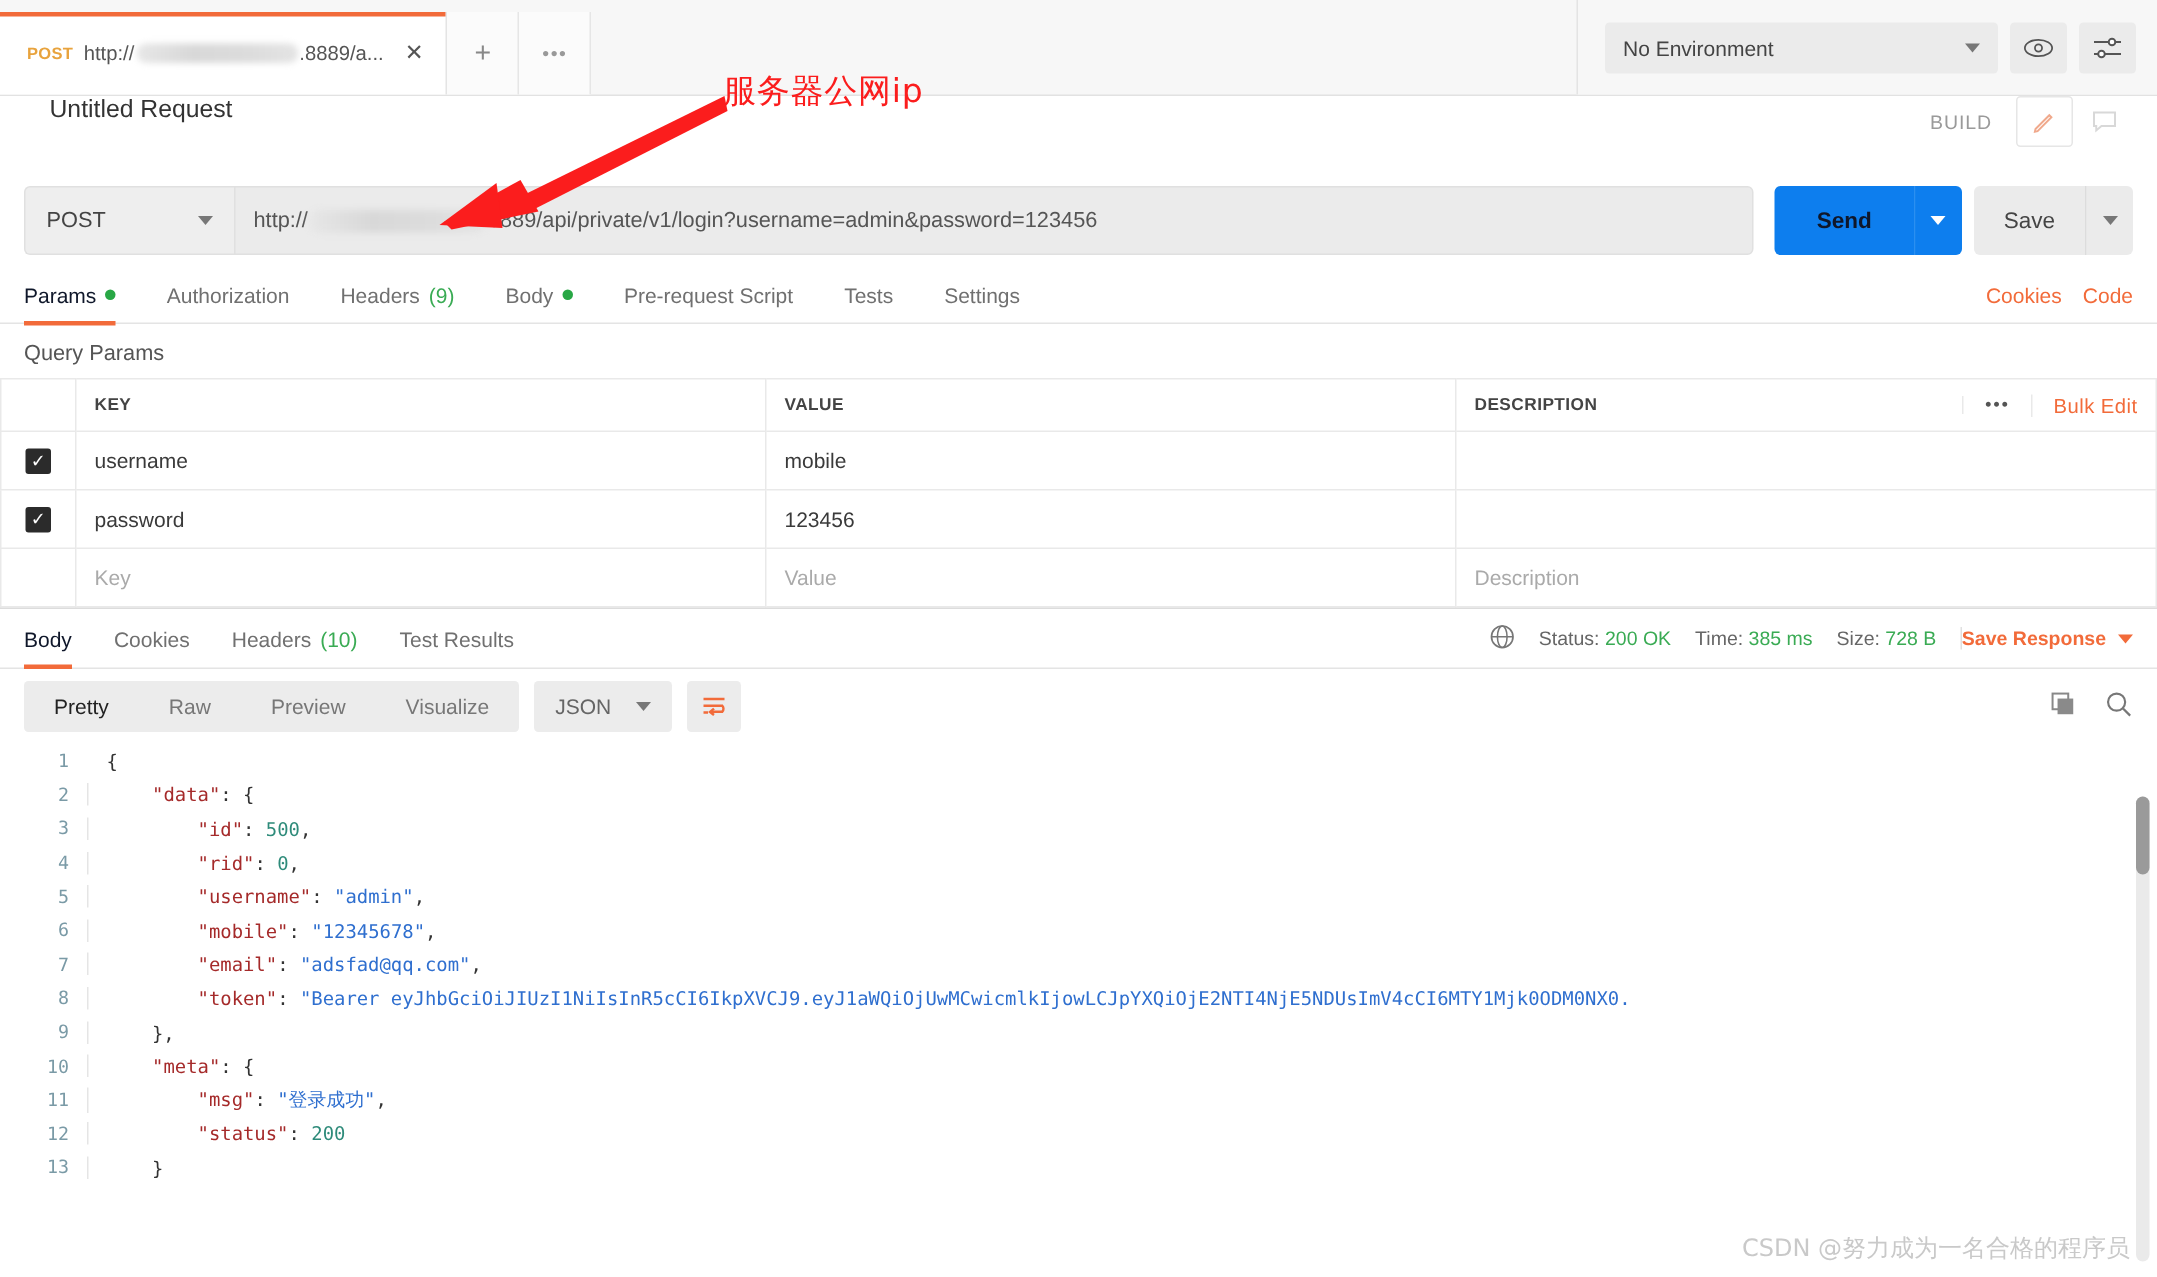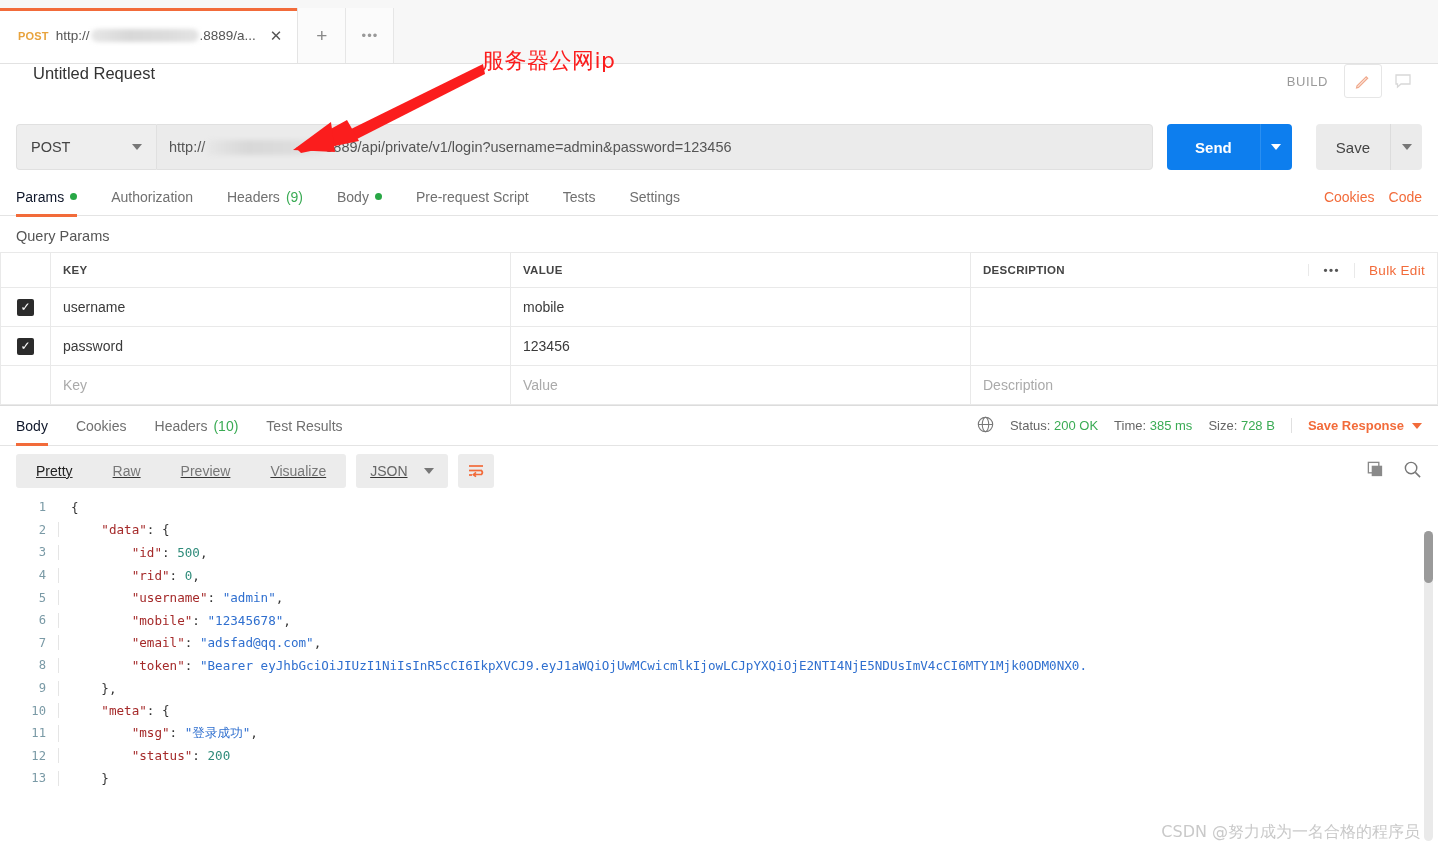--- a/index.html
+++ b/index.html
@@ -120,30 +120,30 @@
     border: 1px solid #e0e0e0;
     border-radius: 0 4px 4px 0;
     display: flex; align-items: center;
     padding: 0 12px;
     font-size: 14.5px; color: #555;
     overflow: hidden; white-space: nowrap;
   }
   .url-box .blur-ip { width: 118px; height: 15px; }
   .send-wrap { display:flex; margin-left: 14px; height:46px; }
   .send-btn {
-    background: #0d7eee; color: #ffffff; font-weight: bold; font-size: 15px;
+    background: #0d7eee; color: #0f172a; font-weight: bold; font-size: 15px;
     padding: 0 28px; display:flex;align-items:center;
     border-radius: 4px 0 0 4px;
   }
   .send-caret {
     background:#0d7eee; border-left:1px solid #2b8ff0; width:32px;
     display:flex;align-items:center;justify-content:center; border-radius:0 4px 4px 0;
   }
   .send-caret .caret { border-top-color:#fff; }
-  .save-wrap { display:flex; margin-left: 24px; height:46px; }
+  .save-wrap { display:flex; margin-left: 8px; height:46px; }
   .save-btn {
     background:#ebebeb; color:#444; font-size:15px; padding:0 20px;
     display:flex;align-items:center;border-radius:4px 0 0 4px;
   }
   .save-caret {
     background:#ebebeb; border-left:1px solid #dcdcdc; width:32px;
     display:flex;align-items:center;justify-content:center;border-radius:0 4px 4px 0;
   }
 
   
@@ -193,24 +193,24 @@
 
   
   .resp-divider { height: 1px; background:#dcdcdc; }
   .resp-bar {
     display:flex; align-items:center; height: 40px; padding: 0 16px;
     border-bottom: 1px solid #e4e4e4; font-size: 14px;
   }
   .resp-bar .rtab { margin-right: 28px; }
   .resp-meta { margin-left:auto; display:flex; align-items:center; gap:16px; font-size:13px; color:#666; }
   .resp-meta .val { color:#3aab54; }
-  .save-response { color:#f26b3a; font-weight:bold; display:flex;align-items:center;gap:8px; padding-left:16px; border-left:1px solid #e0e0e0; }
+  .save-response { color:#f26b3a; font-weight:bold; display:flex;align-items:center;gap:8px; border-left:1px solid #e0e0e0; }
   .save-response .caret { border-top-color:#f26b3a; }
 
-  .fmt-bar { display:flex; align-items:center; padding: 8px 16px; gap:0;text-decoration:underline; }
+  .fmt-bar { display:flex; align-items:center; padding: 8px 16px; gap:0; }
   .seg {
     background:#ececec; border-radius:3px; display:flex; height:34px; align-items:center;
   }
   .seg div { padding: 0 20px; font-size:14px; color:#777; display:flex;align-items:center;height:34px; }
   .seg div.active { color:#222; }
   .json-sel {
     background:#ececec;border-radius:3px;height:34px;display:flex;align-items:center;gap:16px;
     padding: 0 14px; margin-left:10px; font-size:14px;color:#666;
   }
   .wrap-btn { background:#ececec;border-radius:3px;width:36px;height:34px;margin-left:10px;display:flex;align-items:center;justify-content:center; }
@@ -260,20 +260,40 @@
       <span class="req-method">POST</span>
       <span class="req-url">
         <span>http://</span>
         <span class="blur-ip"></span>
         <span>.8889/a...</span>
       </span>
       <span class="tab-close">✕</span>
     </div>
     <div class="tab-plus">+</div>
     <div class="tab-dots">•••</div>
+  </div>
+  <div class="tabbar-right">
+    <div class="env-select">
+      <span>No Environment</span>
+      <span class="caret"></span>
+    </div>
+    <div class="icon-btn">
+      <svg width="20" height="14" viewBox="0 0 22 14">
+          <ellipse cx="11" cy="7" rx="10" ry="6" fill="none" stroke="#555" stroke-width="1.3"></ellipse>
+          <circle cx="11" cy="7" r="2.6" fill="none" stroke="#555" stroke-width="1.3"></circle>
+        </svg>
+    </div>
+    <div class="icon-btn">
+      <svg width="20" height="16" viewBox="0 0 20 16">
+          <line x1="1" y1="4" x2="19" y2="4" stroke="#555" stroke-width="1.3"></line>
+          <line x1="1" y1="12" x2="19" y2="12" stroke="#555" stroke-width="1.3"></line>
+          <circle cx="13" cy="4" r="2.2" fill="#fff" stroke="#555" stroke-width="1.3"></circle>
+          <circle cx="6" cy="12" r="2.2" fill="#fff" stroke="#555" stroke-width="1.3"></circle>
+        </svg>
+    </div>
   </div>
 </div>
 
 <div class="name-row">
   <div class="req-name">Untitled Request</div>
   <div class="name-row-right">
     <span class="build-label">BUILD</span>
     <span class="sqbtn outlined">
       <svg width="18" height="18" viewBox="0 0 18 18">
           <path d="M3 14 L12.2 4.8 L13.6 6.2 L4.4 15.4 L2.6 15.8 Z" fill="none" stroke="#f0a98c" stroke-width="1.3"></path>

